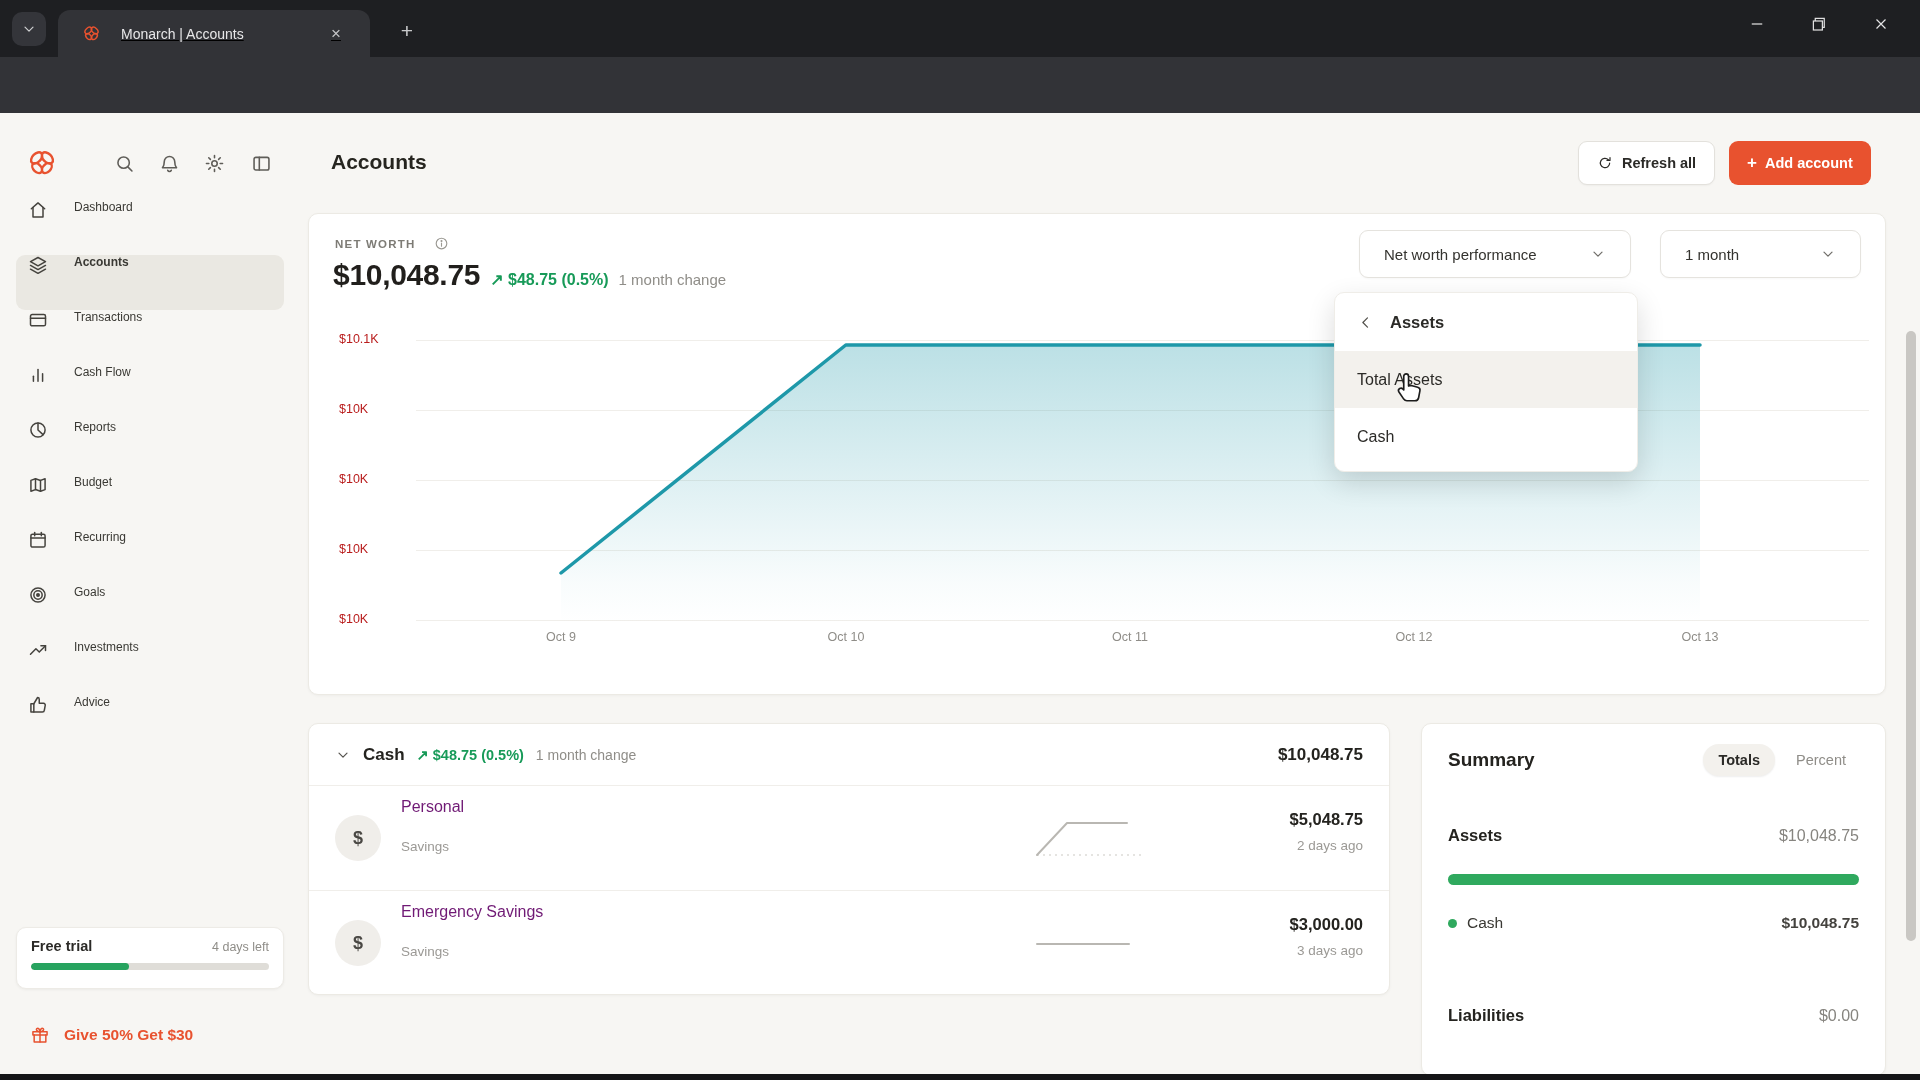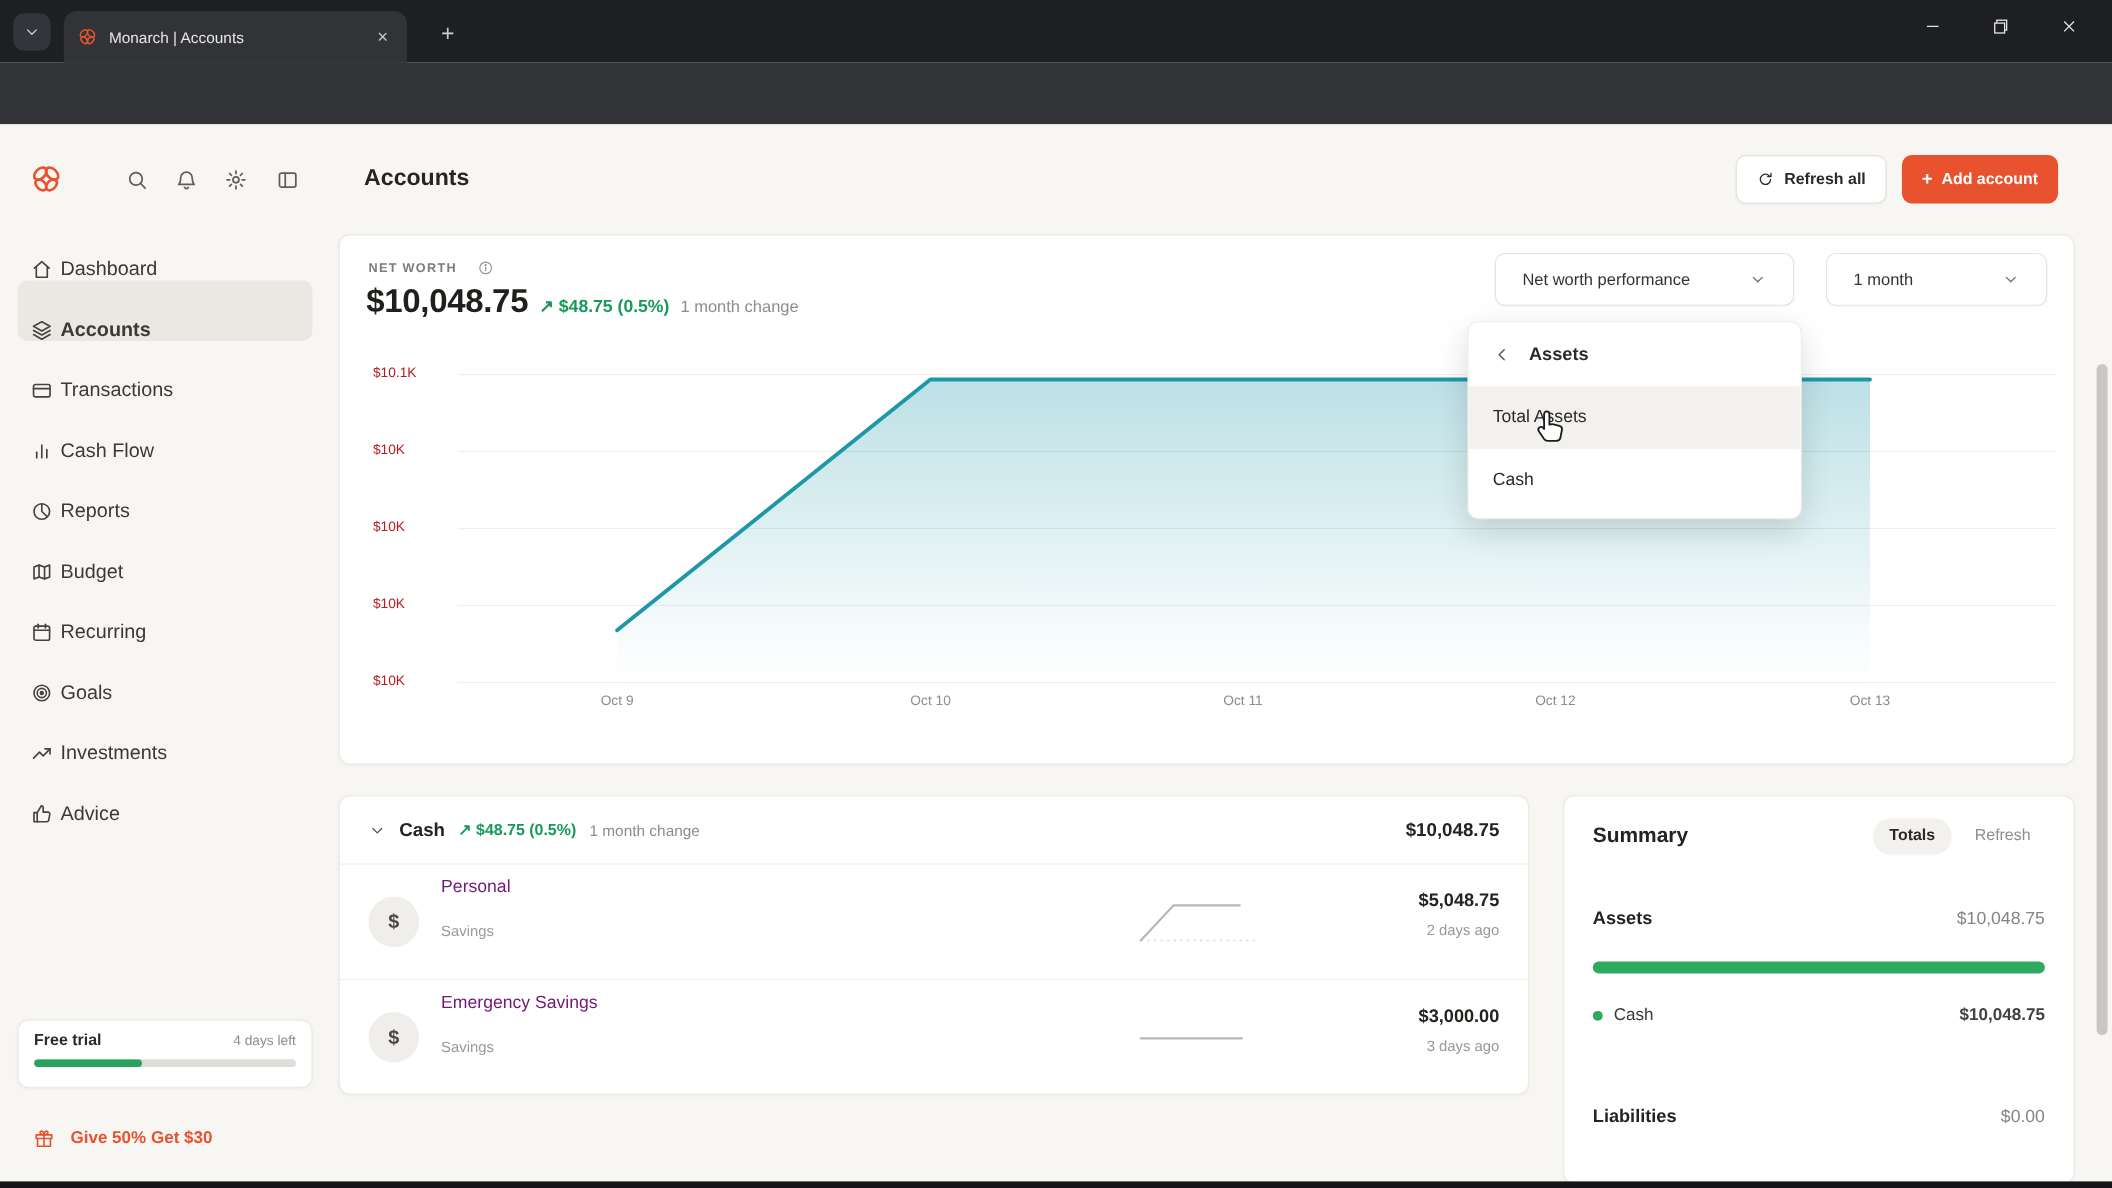--- a/index.html
+++ b/index.html
@@ -4,21 +4,21 @@
 <style>
   * { margin:0; padding:0; box-sizing:border-box; }
   html,body { width:1920px; height:1080px; overflow:hidden; }
   body { font-family:"Liberation Sans", sans-serif; background:#f7f6f3; position:relative; }
 
   
   .tabstrip { position:absolute; left:0; top:0; width:1920px; height:57px; background:#1e1f22; }
   .tab-search-btn { position:absolute; left:12px; top:12px; width:34px; height:34px; border-radius:10px;
     background:#34353a; color:#cfd0d2; display:flex; align-items:center; justify-content:center; }
   .tab { position:absolute; left:58px; top:10px; width:312px; height:47px; background:#323337;
-    border-radius:12px 12px 0 0; display:flex; align-items:center; padding:0 12px; gap:10px; }
+    border-radius:12px 12px 0 0; display:flex; align-items:center; padding:0 24px; gap:20px;text-decoration:underline; }
   .tab-title { color:#e7e7e8; font-size:14px; flex:1; white-space:nowrap; overflow:hidden; }
   .tab-close { color:#c4c5c7; font-size:17px; width:20px; text-align:center; }
   .newtab { position:absolute; left:392px; top:16px; width:30px; height:30px; color:#c9cacc; font-size:21px;
     display:flex; align-items:center; justify-content:center; border-radius:50%; }
   .wincontrols { position:absolute; right:8px; top:0; height:47px; display:flex; }
   .winbtn { width:62px; height:47px; display:flex; align-items:center; justify-content:center; color:#e4e4e5; }
 
   .toolbar { position:absolute; left:0; top:57px; width:1920px; height:56px; background:#323337; }
   .navico { position:absolute; top:70px; width:28px; height:28px; color:#d3d4d6; }
   .navico.dim { color:#77787c; }
@@ -38,22 +38,22 @@
   .page-title { position:absolute; left:331px; top:37px; font-size:21px; font-weight:700; color:#26251f; }
   .btn-refresh { position:absolute; left:1578px; top:28px; height:44px; padding:0 18px; background:#fff;
     border:1px solid #e3e1dc; border-radius:9px; display:flex; align-items:center; gap:9px;
     font-size:14.5px; font-weight:600; color:#2b2a27; box-shadow:0 1px 2px rgba(0,0,0,.04); }
   .btn-add { position:absolute; left:1729px; top:28px; height:44px; padding:0 18px; background:#e8522f;
     border:none; border-radius:9px; display:flex; align-items:center; gap:8px;
     font-size:14.5px; font-weight:600; color:#fff; }
 
   
   .sidebar { position:absolute; left:0; top:87px; width:300px; height:876px; }
-  .side-item { position:relative; height:55px; margin:0 16px; display:flex; align-items:flex-end; gap:7px;
-    padding:0 12px; border-radius:9px; color:#3a3934; font-size:18px; }
+  .side-item { position:relative; height:55px; margin:0 16px; display:flex; align-items:flex-start; gap:26px;
+    padding:0 12px; border-radius:9px; color:#3a3934; font-size:12px; }
   .side-item.active { background:#eae8e2; font-weight:600; }
   .side-item .ico { width:20px; height:20px; color:#45433e; flex:0 0 auto; }
   .trial-card { position:absolute; left:16px; top:727px; width:268px; height:62px; background:#fff;
     border-radius:10px; border:1px solid #edebe6; box-shadow:0 1px 3px rgba(0,0,0,.05); padding:10px 14px; }
   .trial-row { display:flex; justify-content:space-between; align-items:baseline; }
   .trial-title { font-size:14.5px; font-weight:700; color:#2b2a27; }
   .trial-days { font-size:12.5px; color:#8f8d88; }
   .trial-track { margin-top:9px; height:7px; border-radius:4px; background:#dfddd8; overflow:hidden; }
   .trial-fill { height:100%; border-radius:4px; background:#27a35f; }
   .promo-row { position:absolute; left:30px; top:825px; display:flex; align-items:center; gap:14px;
@@ -535,21 +535,21 @@
           <div class="acct-updated">3 days ago</div>
         </div>
       </div>
   </div>
 
   <div class="card card-summary">
     <div class="sum-head">
       <span class="sum-title" style="font-size:19px">Summary</span>
       <div class="toggle">
         <span class="tg-opt sel">Totals</span>
-        <span class="tg-opt">Refresh</span>
+        <span class="tg-opt">Percent</span>
       </div>
     </div>
     <div class="sum-row" style="top:102px">
       <span class="sum-lab">Assets</span>
       <span class="sum-val">$10,048.75</span>
     </div>
     <div class="sum-bar"></div>
     <div class="sum-row" style="top:190px">
       <span class="dot"></span>
       <span class="sum-cash-lab" id="sum-cash-label">Cash</span>

